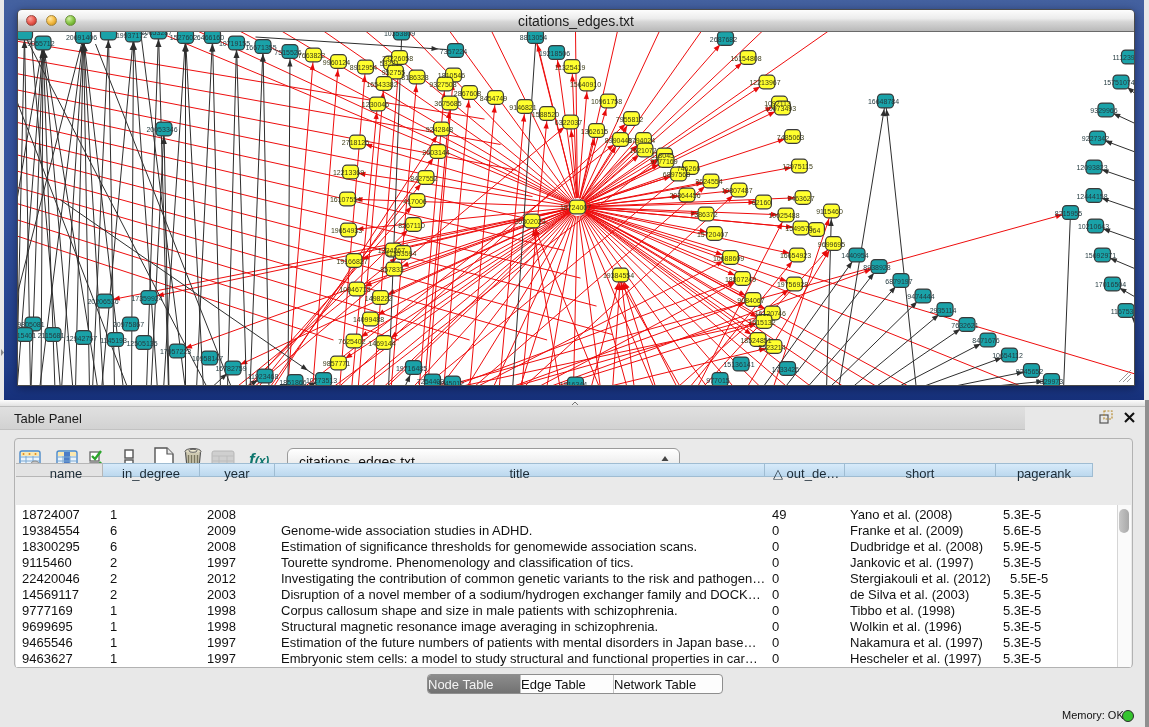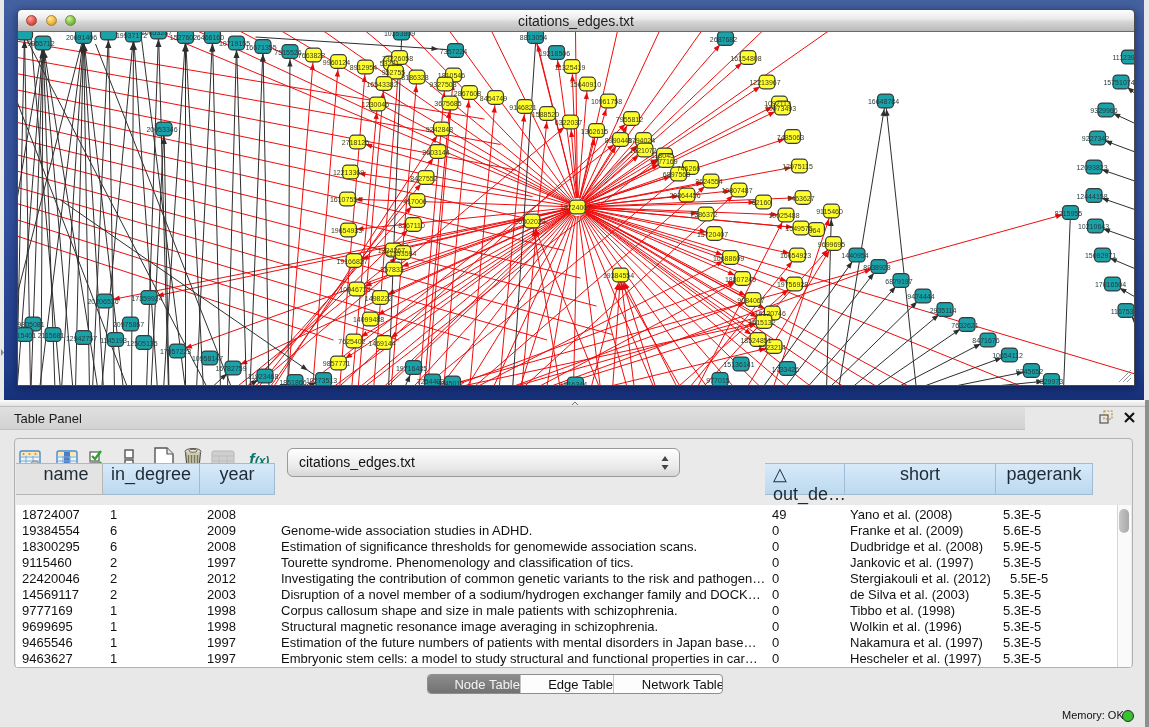--- a/index.html
+++ b/index.html
@@ -15,26 +15,26 @@
 .net{position:absolute;left:0;top:0}
 .nl{font-family:"Liberation Sans",sans-serif;font-size:7px;text-anchor:middle}
 
 #split{left:0;top:400px;width:1149px;height:7px;background:linear-gradient(180deg,#fdfdfd,#e2e2e2);border-bottom:1px solid #bdbdbd}
 #tpbar{left:0;top:407px;width:1025px;height:23px;background:linear-gradient(180deg,#e0e0e0,#d2d2d2);border-bottom:1px solid #c2c2c2}
 #tptitle{left:14px;top:4px;font-size:13px;color:#1b1b1b}
 #container{left:14px;top:438px;width:1119px;height:230px;background:#eaeaea;border:1px solid #b2b2b2;border-radius:4px}
 #rightstrip{left:1145px;top:400px;width:4px;height:327px;background:#8f8f8f}
 #combo{left:287px;top:448px;width:393px;height:29px;background:linear-gradient(180deg,#ffffff,#e8e8e8 70%,#d6d6d6);border:1px solid #9a9a9a;border-radius:6px;font-size:14px;color:#111;line-height:27px;padding-left:11px}
 
-.th{top:463px;height:32px;background:linear-gradient(180deg,#d7eafa,#bcd8ee);border:1px solid #9fbcd2;border-left:none;font-size:18px;color:#1c2b36;text-align:center;line-height:20px}
+.th{top:463px;height:14px;background:linear-gradient(180deg,#d7eafa,#bcd8ee);border:1px solid #9fbcd2;border-left:none;font-size:13px;color:#1c2b36;text-align:center;line-height:20px}
 .row{position:absolute;left:0;width:1117px;height:16px;font-size:13px;color:#111}
 .row span{position:absolute;top:1px;white-space:nowrap}
 
 #tabs{left:427px;top:674px;width:296px;height:20px;border:1px solid #8e8e8e;border-radius:4px;background:#fdfdfd;overflow:hidden}
-.tab{position:absolute;top:0;height:20px;font-size:13px;text-align:right;line-height:19px;color:#111}
+.tab{position:absolute;top:0;height:20px;font-size:13px;text-align:left;line-height:19px;color:#111}
 #tab1{left:0;width:92px;background:linear-gradient(180deg,#8c8c8c,#6f6f6f);color:#f4f4f4}
 #tab2{left:92px;width:93px;border-left:1px solid #c2c2c2}
 #tab3{left:185px;width:111px;border-left:1px solid #c2c2c2}
 #mem{left:1062px;top:709px;font-size:11px;color:#111}
 </style></head><body>
 <div id="stage">
   <div class="abs" id="desk"></div>
   <div class="abs" id="bluebg"></div>
   <svg class="abs" style="left:0;top:348px" width="5" height="9">
       <path d="M1 1L4 4.5L1 8Z" fill="#8a8a8a"></path>
@@ -569,20 +569,21 @@
   <div class="abs" id="combo">citations_edges.txt
     <svg class="abs" style="right:9px;top:6px" width="10" height="16">
         <path d="M5 1L8.5 6H1.5Z" fill="#444"></path>
         <path d="M5 15L1.5 10h7Z" fill="#444"></path>
       </svg>
   </div>
 
   <div class="abs th" style="left:16px;width:87px;background:#e3e3e3;border-color:#b6b6b6;text-indent:14px">name</div>
   <div class="abs th" style="left:103px;width:97px">in_degree</div>
   <div class="abs th" style="left:200px;width:75px">year</div>
+  <div class="abs th" style="left:275px;width:490px">title</div>
   <div class="abs th" style="left:765px;width:80px;text-align:left;padding-left:8px">△ out_de…</div>
   <div class="abs th" style="left:845px;width:151px">short</div>
   <div class="abs th" style="left:996px;width:97px">pagerank</div>
   <div class="abs" style="left:16px;top:505px;width:1101px;height:162px;background:#fff"></div>
   <div class="row" style="top:506px">
 <span style="left:22px">18724007</span>
       <span style="left:110px">1</span>
       <span style="left:207px">2008</span>
       <span style="left:772px">49</span>
       <span style="left:850px">Yano et al. (2008)</span>

